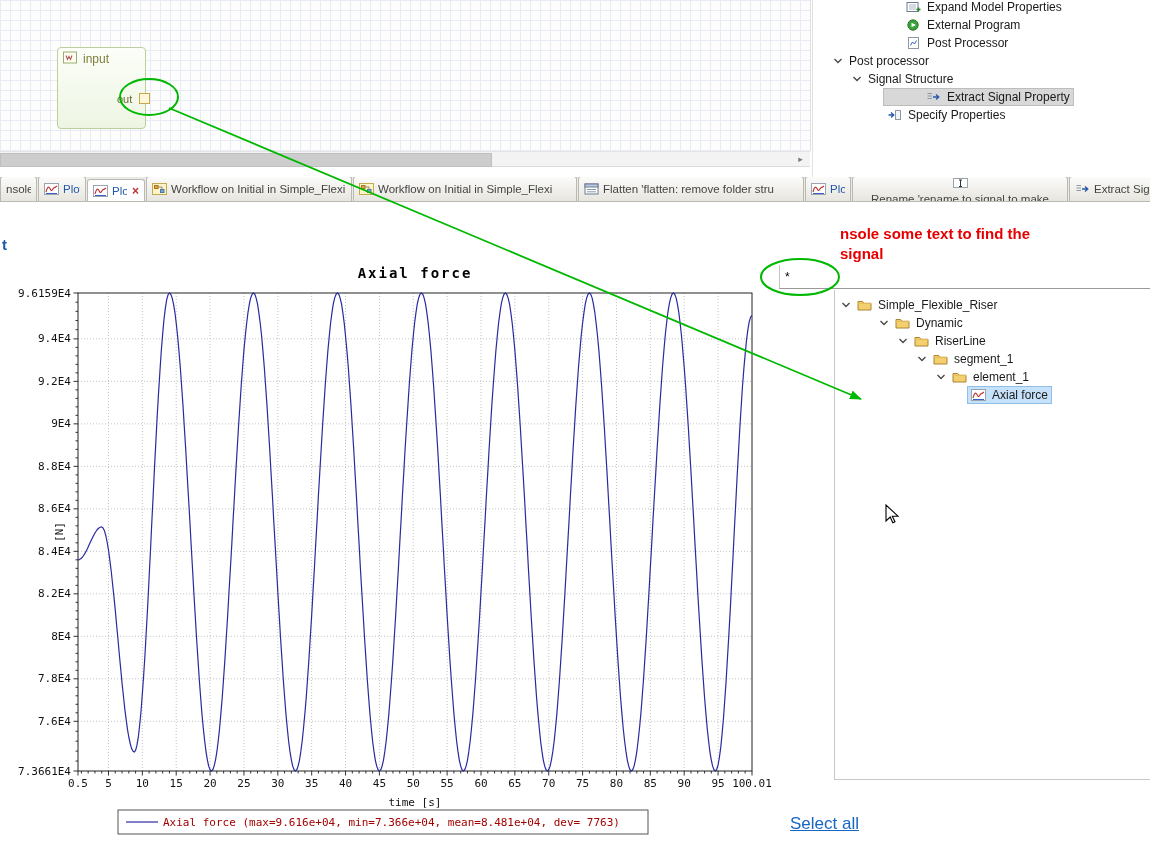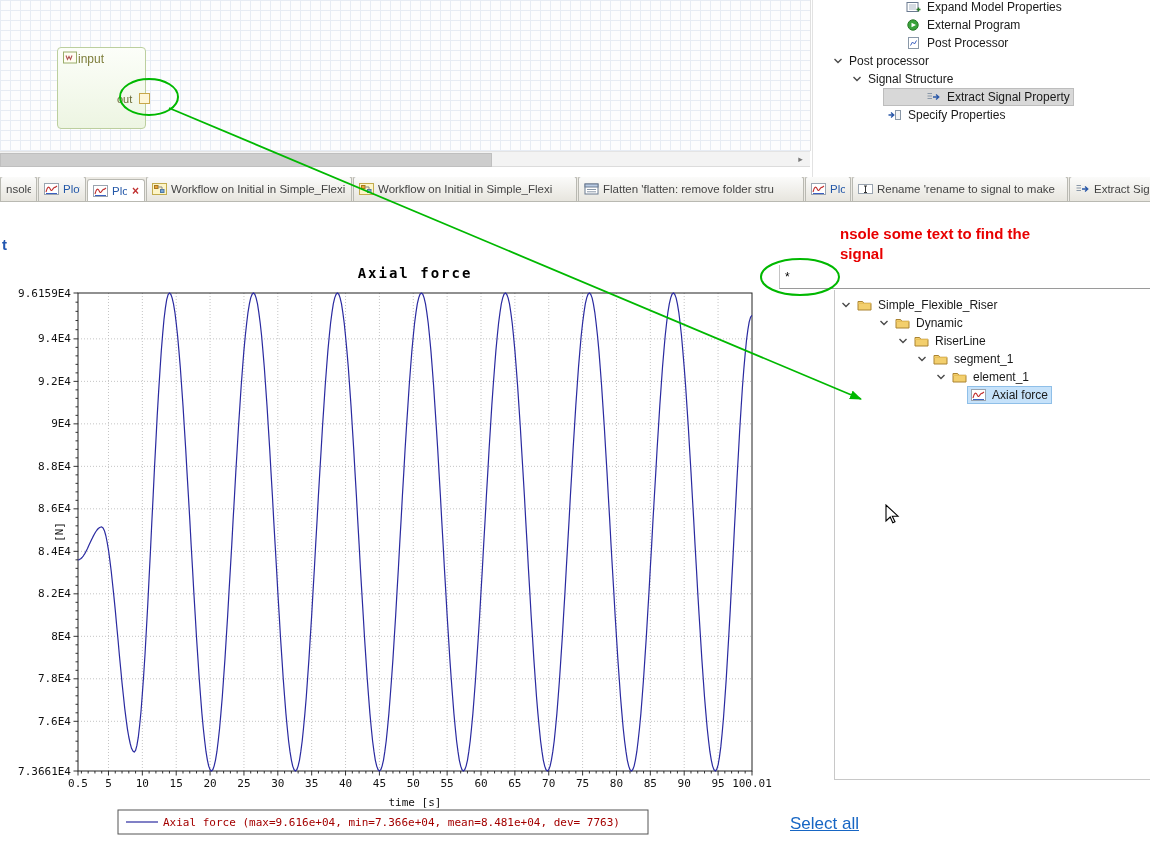--- a/index.html
+++ b/index.html
@@ -6,21 +6,21 @@
   body{font-family:"Liberation Sans",sans-serif;}
   #root{position:relative;width:1150px;height:847px;overflow:hidden;background:#fff;}
 
   
   #canvas{position:absolute;left:0;top:0;width:810px;height:151px;background:#fdfdfe;
     background-image:linear-gradient(to right,#e7ecf4 1px,transparent 1px),
                      linear-gradient(to bottom,#e7ecf4 1px,transparent 1px);
     background-size:10px 10px;border-right:1px solid #e0e0e0;}
   #input-block{position:absolute;left:57px;top:47px;width:89px;height:82px;border:1px solid #bccf9e;
     border-radius:4px;background:linear-gradient(#fcfef9,#edf5e2);box-sizing:border-box;}
-  .blk-header{display:flex;align-items:center;padding:3px 5px;font-size:12px;color:#7d7d3a;}
+  .blk-header{display:flex;align-items:center;gap:5px;padding:3px 5px;font-size:12px;color:#7d7d3a;}
   .port-label{position:absolute;left:59px;top:45px;font-size:11px;color:#6a6a35;}
   .port{position:absolute;left:81px;top:45px;width:9px;height:9px;background:#fdf6d8;border:1px solid #c8a74a;}
 
   
   #hscrollbar{position:absolute;left:0;top:151px;width:810px;height:16px;background:#f3f3f3;
     border-top:1px solid #e4e4e4;border-bottom:1px solid #dcdcdc;box-sizing:border-box;}
   #hscrollbar .thumb{position:absolute;left:0;top:1px;height:12px;width:490px;background:#cdcdcd;border:1px solid #bfbfbf;}
   #hscrollbar .sb-btn{position:absolute;right:1px;top:0;width:17px;height:14px;color:#777;font-size:9px;
     line-height:14px;text-align:center;background:#f3f3f3;}
 
@@ -243,21 +243,21 @@
       <div class="tab blue" style="width: 46px;">
         <span class="tab-ic">
           <svg xmlns="http://www.w3.org/2000/svg" width="15" height="12" viewBox="0 0 15 12">
             <rect x="0.5" y="0.5" width="14" height="11" fill="#fff" stroke="#9aa4b0"></rect>
             <path d="M2 9 C3.5 3 5 3 6.5 6.5 C8 10 9.5 3 11 4.5 L13 3" fill="none" stroke="#c03030" stroke-width="1.1"></path>
             <path d="M2 10.5 H13" stroke="#3b5fc0"></path>
           </svg>
         </span>
         <span class="tab-label">Plot</span>
       </div>
-      <div class="tab" style="width: 216px;">
+      <div class="tab" style="width: 216px; flex-direction: column;">
         <span class="tab-ic">
           <svg xmlns="http://www.w3.org/2000/svg" width="15" height="12" viewBox="0 0 15 12">
             <rect x="0.5" y="1.5" width="14" height="9" fill="#fff" stroke="#9aa4b0"></rect>
             <path d="M7.5 3 V9.5 M6 3 H9 M6 9.5 H9" stroke="#333" fill="none"></path>
           </svg>
         </span>
         <span class="tab-label">Rename 'rename to signal to make</span>
       </div>
       <div class="tab" style="width: 100px;">
         <span class="tab-ic">

